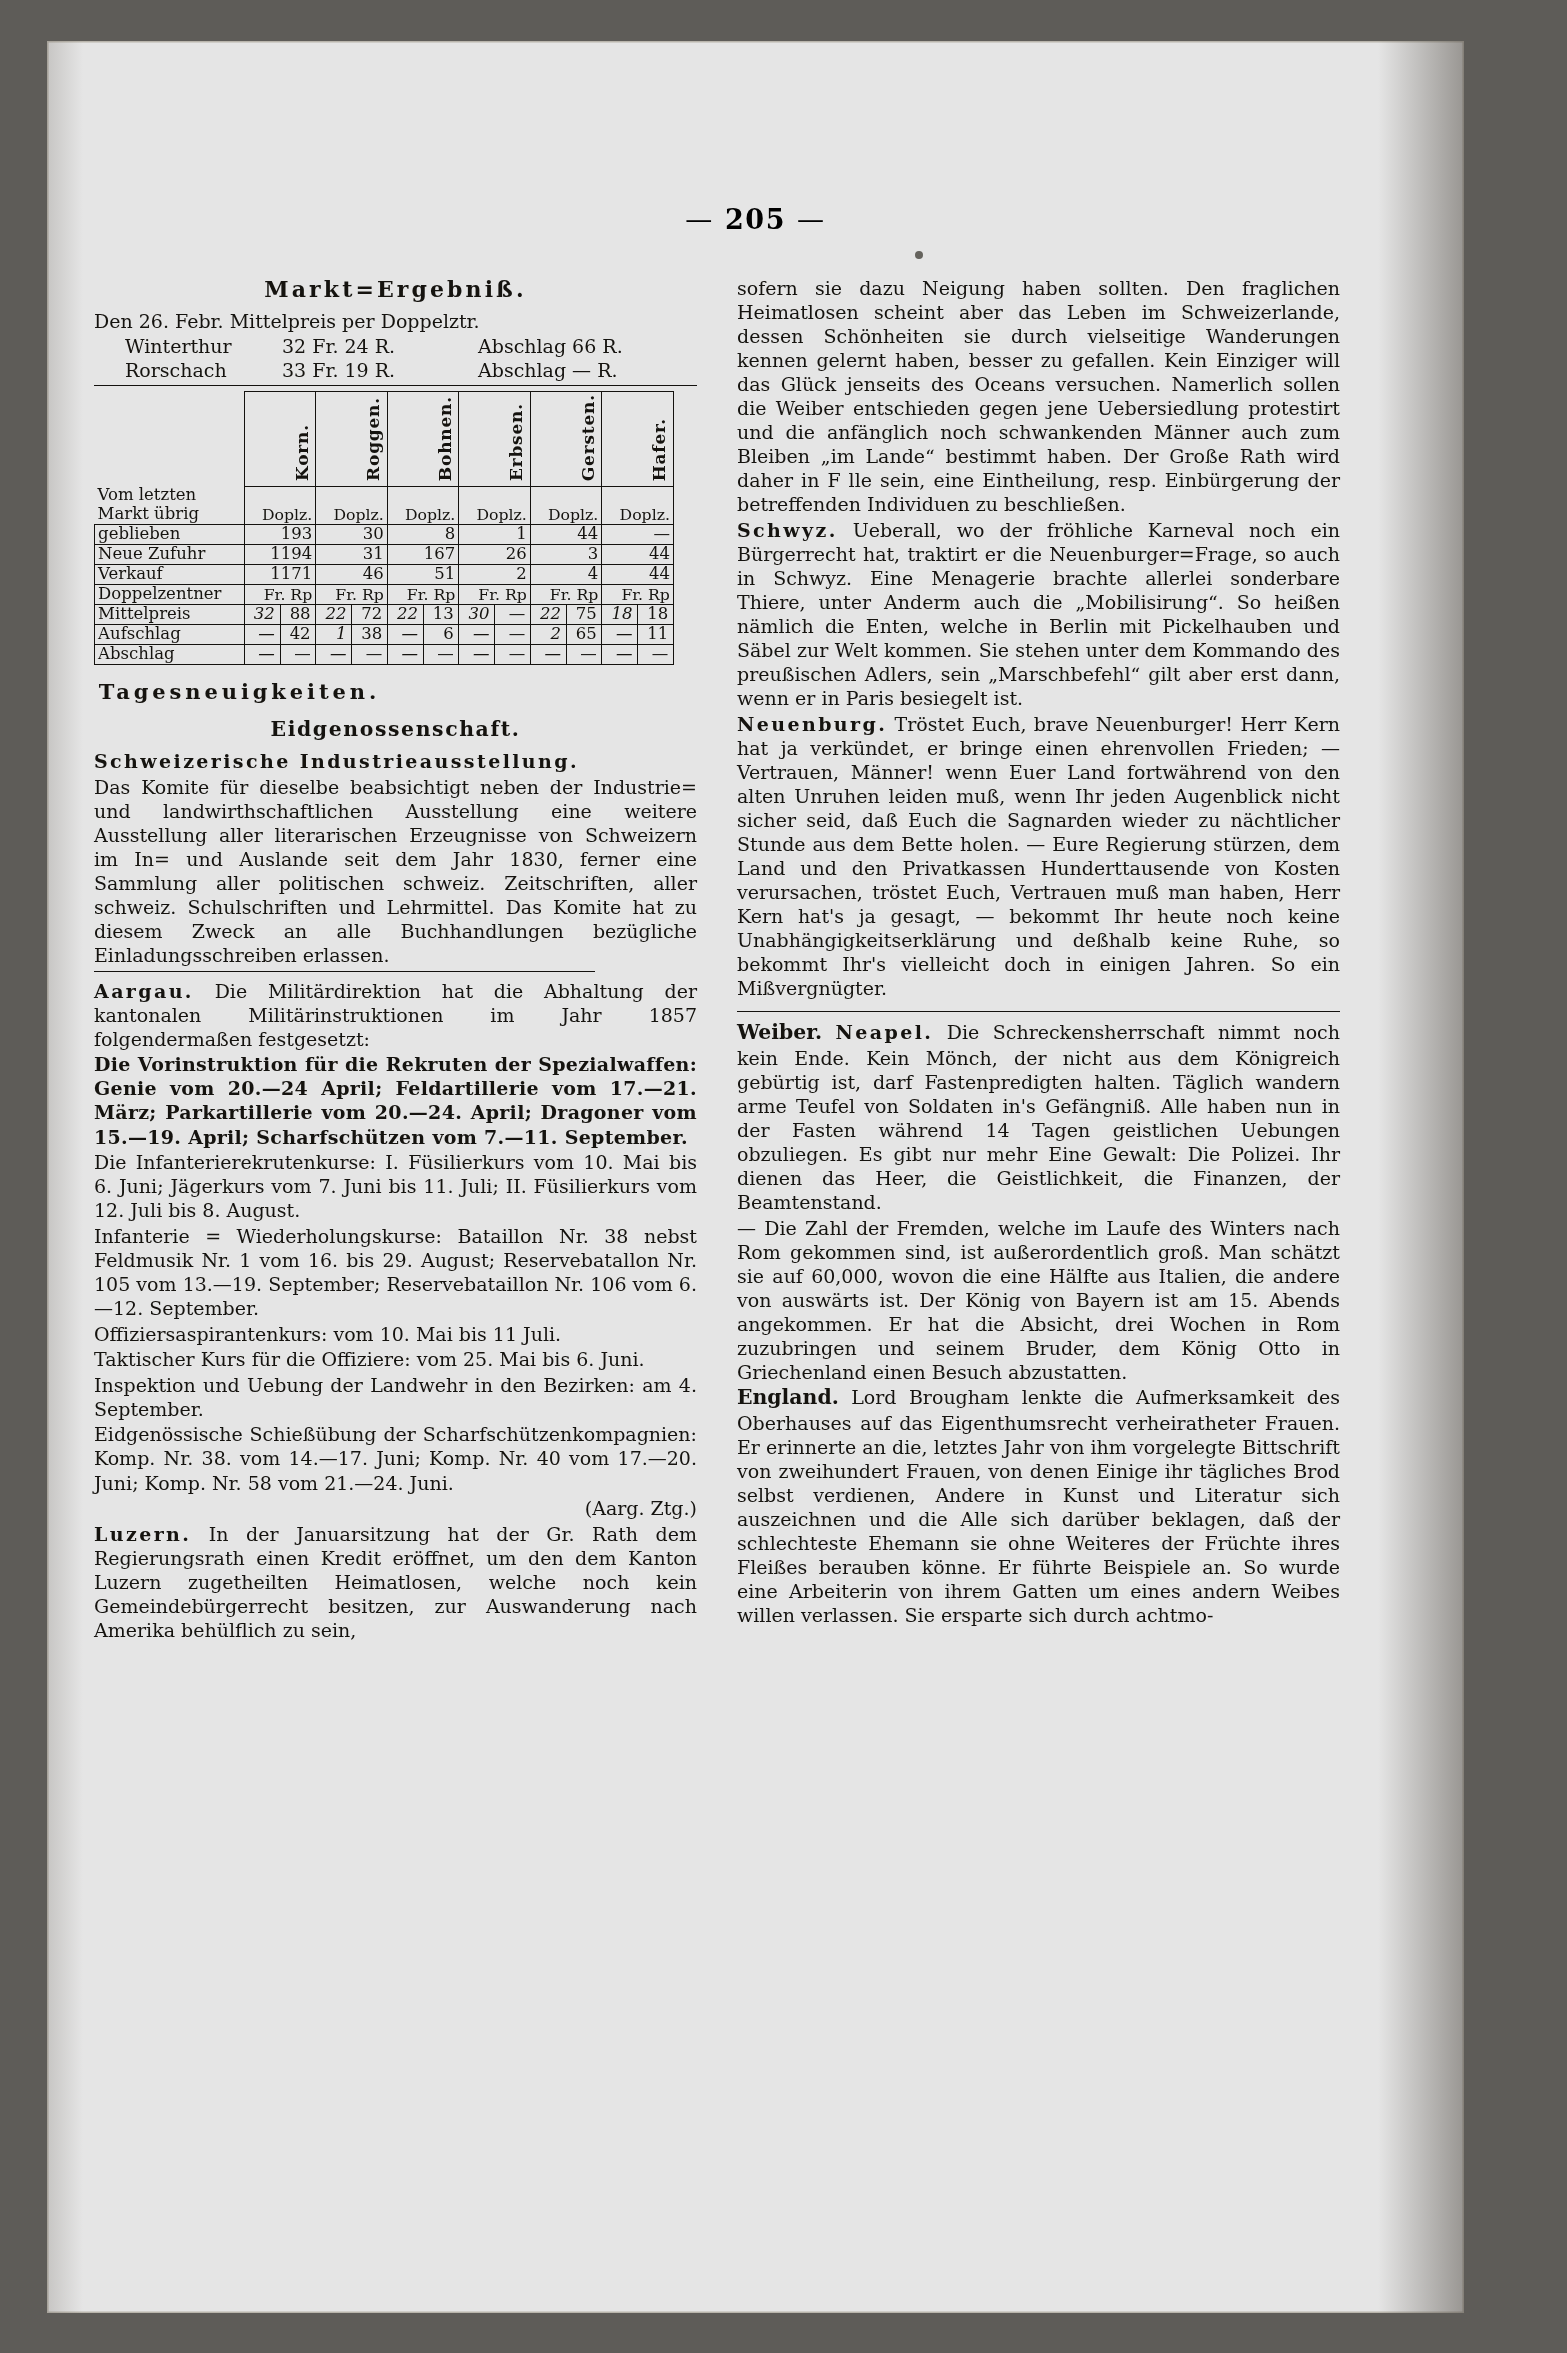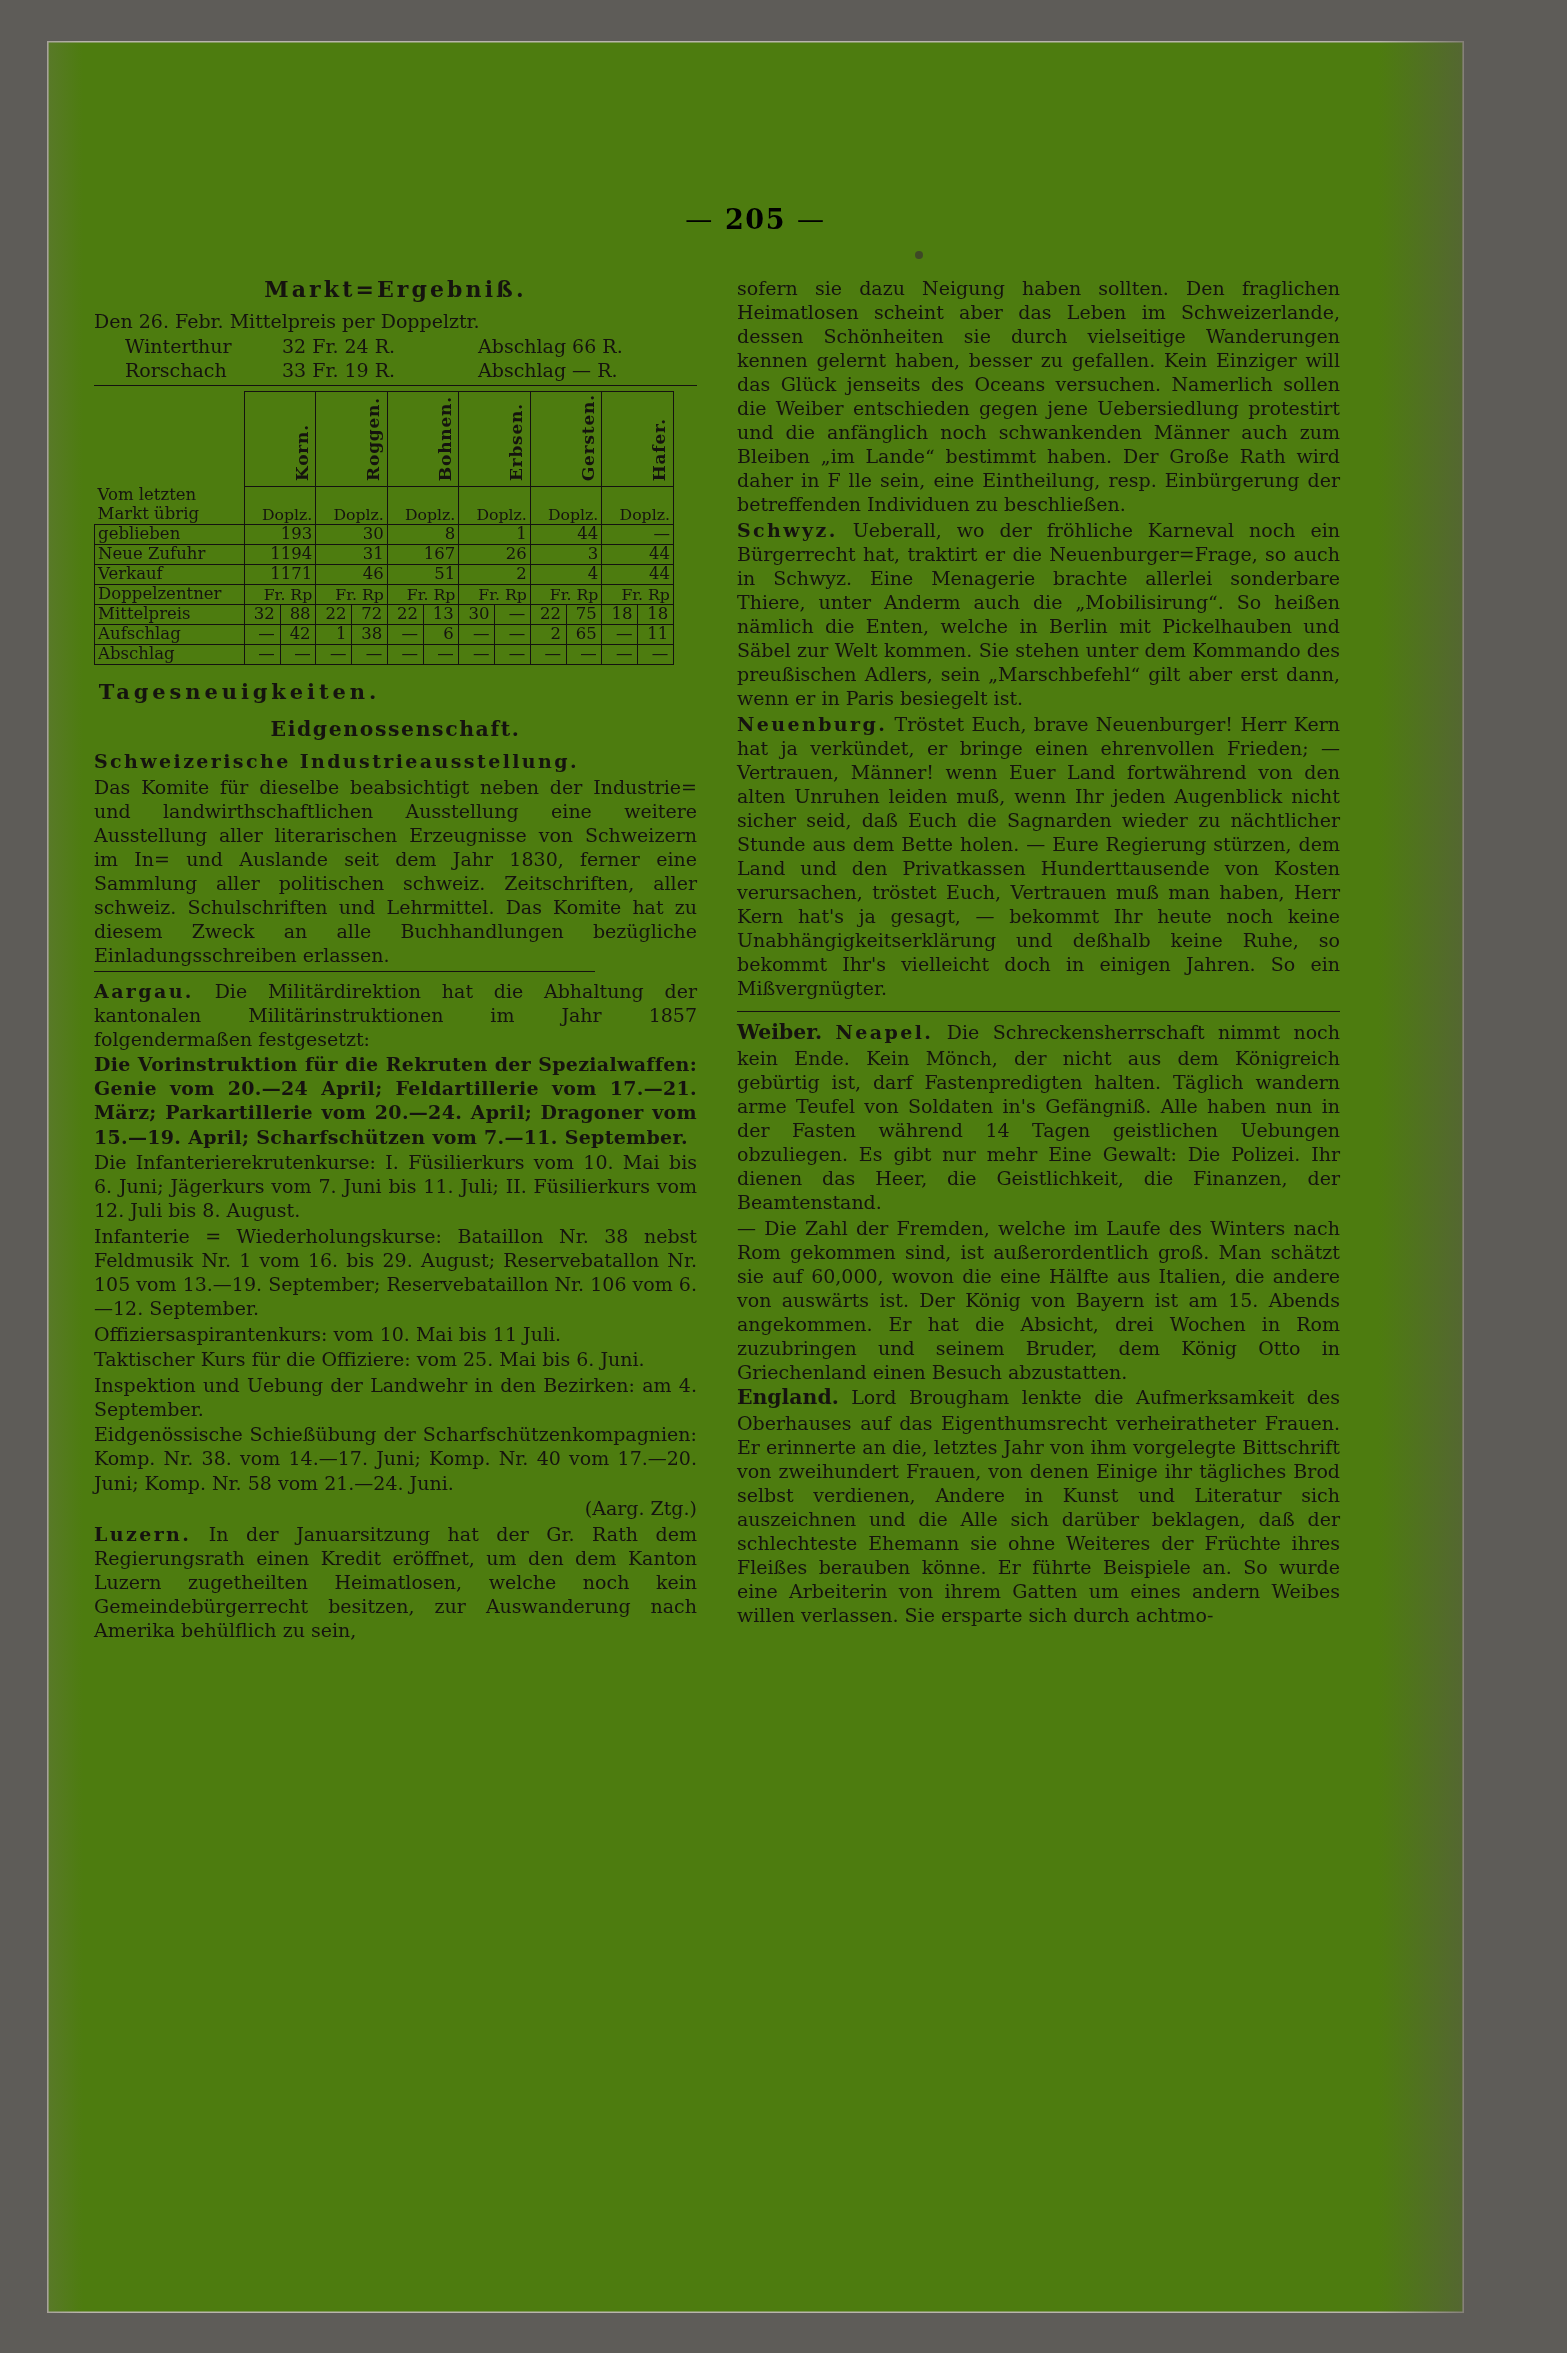--- a/index.html
+++ b/index.html
@@ -20,21 +20,21 @@
     width: 1567px; height: 2354px;
     background: #5e5c58;
   }
   
   #page {
     position: absolute;
     left: 47px;
     top: 41px;
     width: 1417px;
     height: 2272px;
-    background: #4d7c0f;
+    background: #e5e5e5;
     box-shadow: 0 0 0 1.6px #b9b5ac inset;
   }
   
   #gutter {
     position: absolute;
     right: 0px; top: 0;
     width: 86px; height: 100%;
     background: linear-gradient(to right, rgba(120,115,105,0.0), rgba(90,85,78,0.55));
   }
   #leftedge {
@@ -165,21 +165,21 @@
   td.dash { text-align: center; }
 
   
   table.market td.frrp {
     padding: 0;
   }
   .pair {
     display: flex;
   }
   .pair span { flex: 1; text-align: right; padding-right: 4.7px; }
-  .pair span:first-child { border-right: 0.8px solid #14120f; }
+  .pair span:first-child { border-right: 0.8px solid #14120f; font-style: italic; }
 
   .tagtitle {
     font-size: 21px;
     letter-spacing: 3.9px;
     font-weight: bold;
     margin: 14px 0 1.6px 4.7px;
   }
   .signature { text-align: right; margin-top: 1.6px; }
   .smallcapsb { font-weight: bold; font-size: 20.4px; }
 

